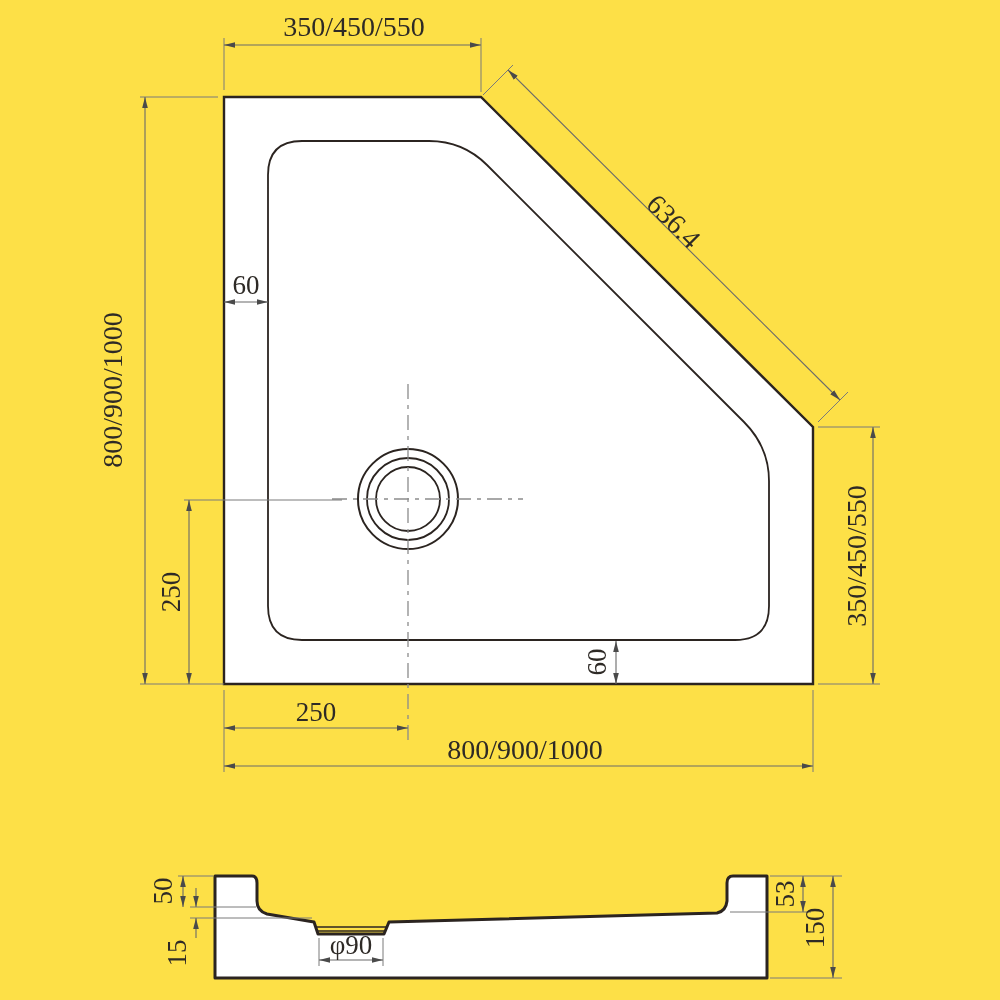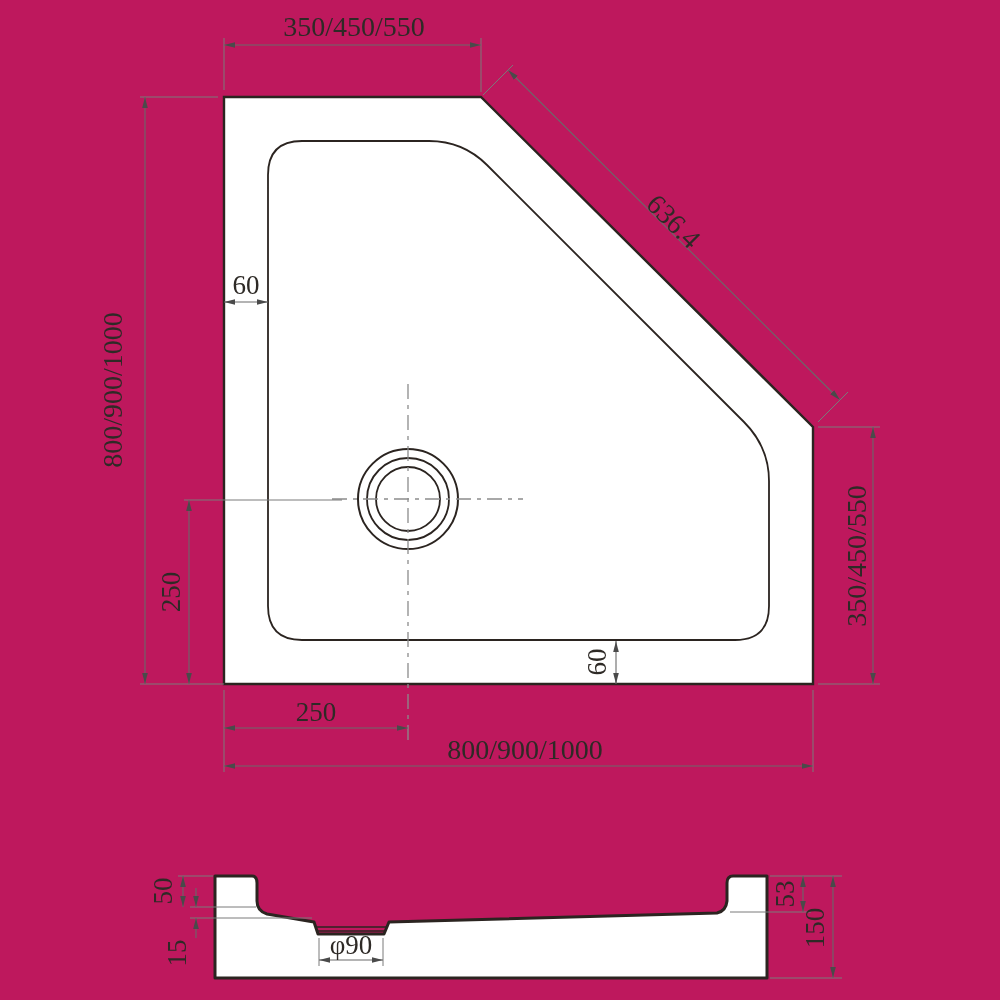--- a/index.html
+++ b/index.html
@@ -1,16 +1,16 @@
 <!DOCTYPE html>
 <html><head>
 <meta charset="utf-8">
 <style>
   html,body{margin:0;padding:0;background:#ffffff;}
-  .canvas{width:1000px;height:1000px;position:relative;background:#be185d;overflow:hidden;}
+  .canvas{width:1000px;height:1000px;position:relative;background:#fde047;overflow:hidden;}
   svg{display:block;}
   .outline{stroke:#2b2420;fill:none;}
   .outline-fill{stroke:#2b2420;fill:#ffffff;}
   .dimline{stroke:#6a6a6a;stroke-width:1.1;fill:none;}
   .extline{stroke:#7a7a7a;stroke-width:1;fill:none;}
   .centerline{stroke:#8c8c8c;stroke-width:1.3;fill:none;stroke-dasharray:15 6 4 6;}
   .dim-text{font-family:"Liberation Serif","DejaVu Serif",serif;fill:#2e2a26;}
   .t28{font-size:28px;}
   .t27{font-size:27px;}
 </style>

